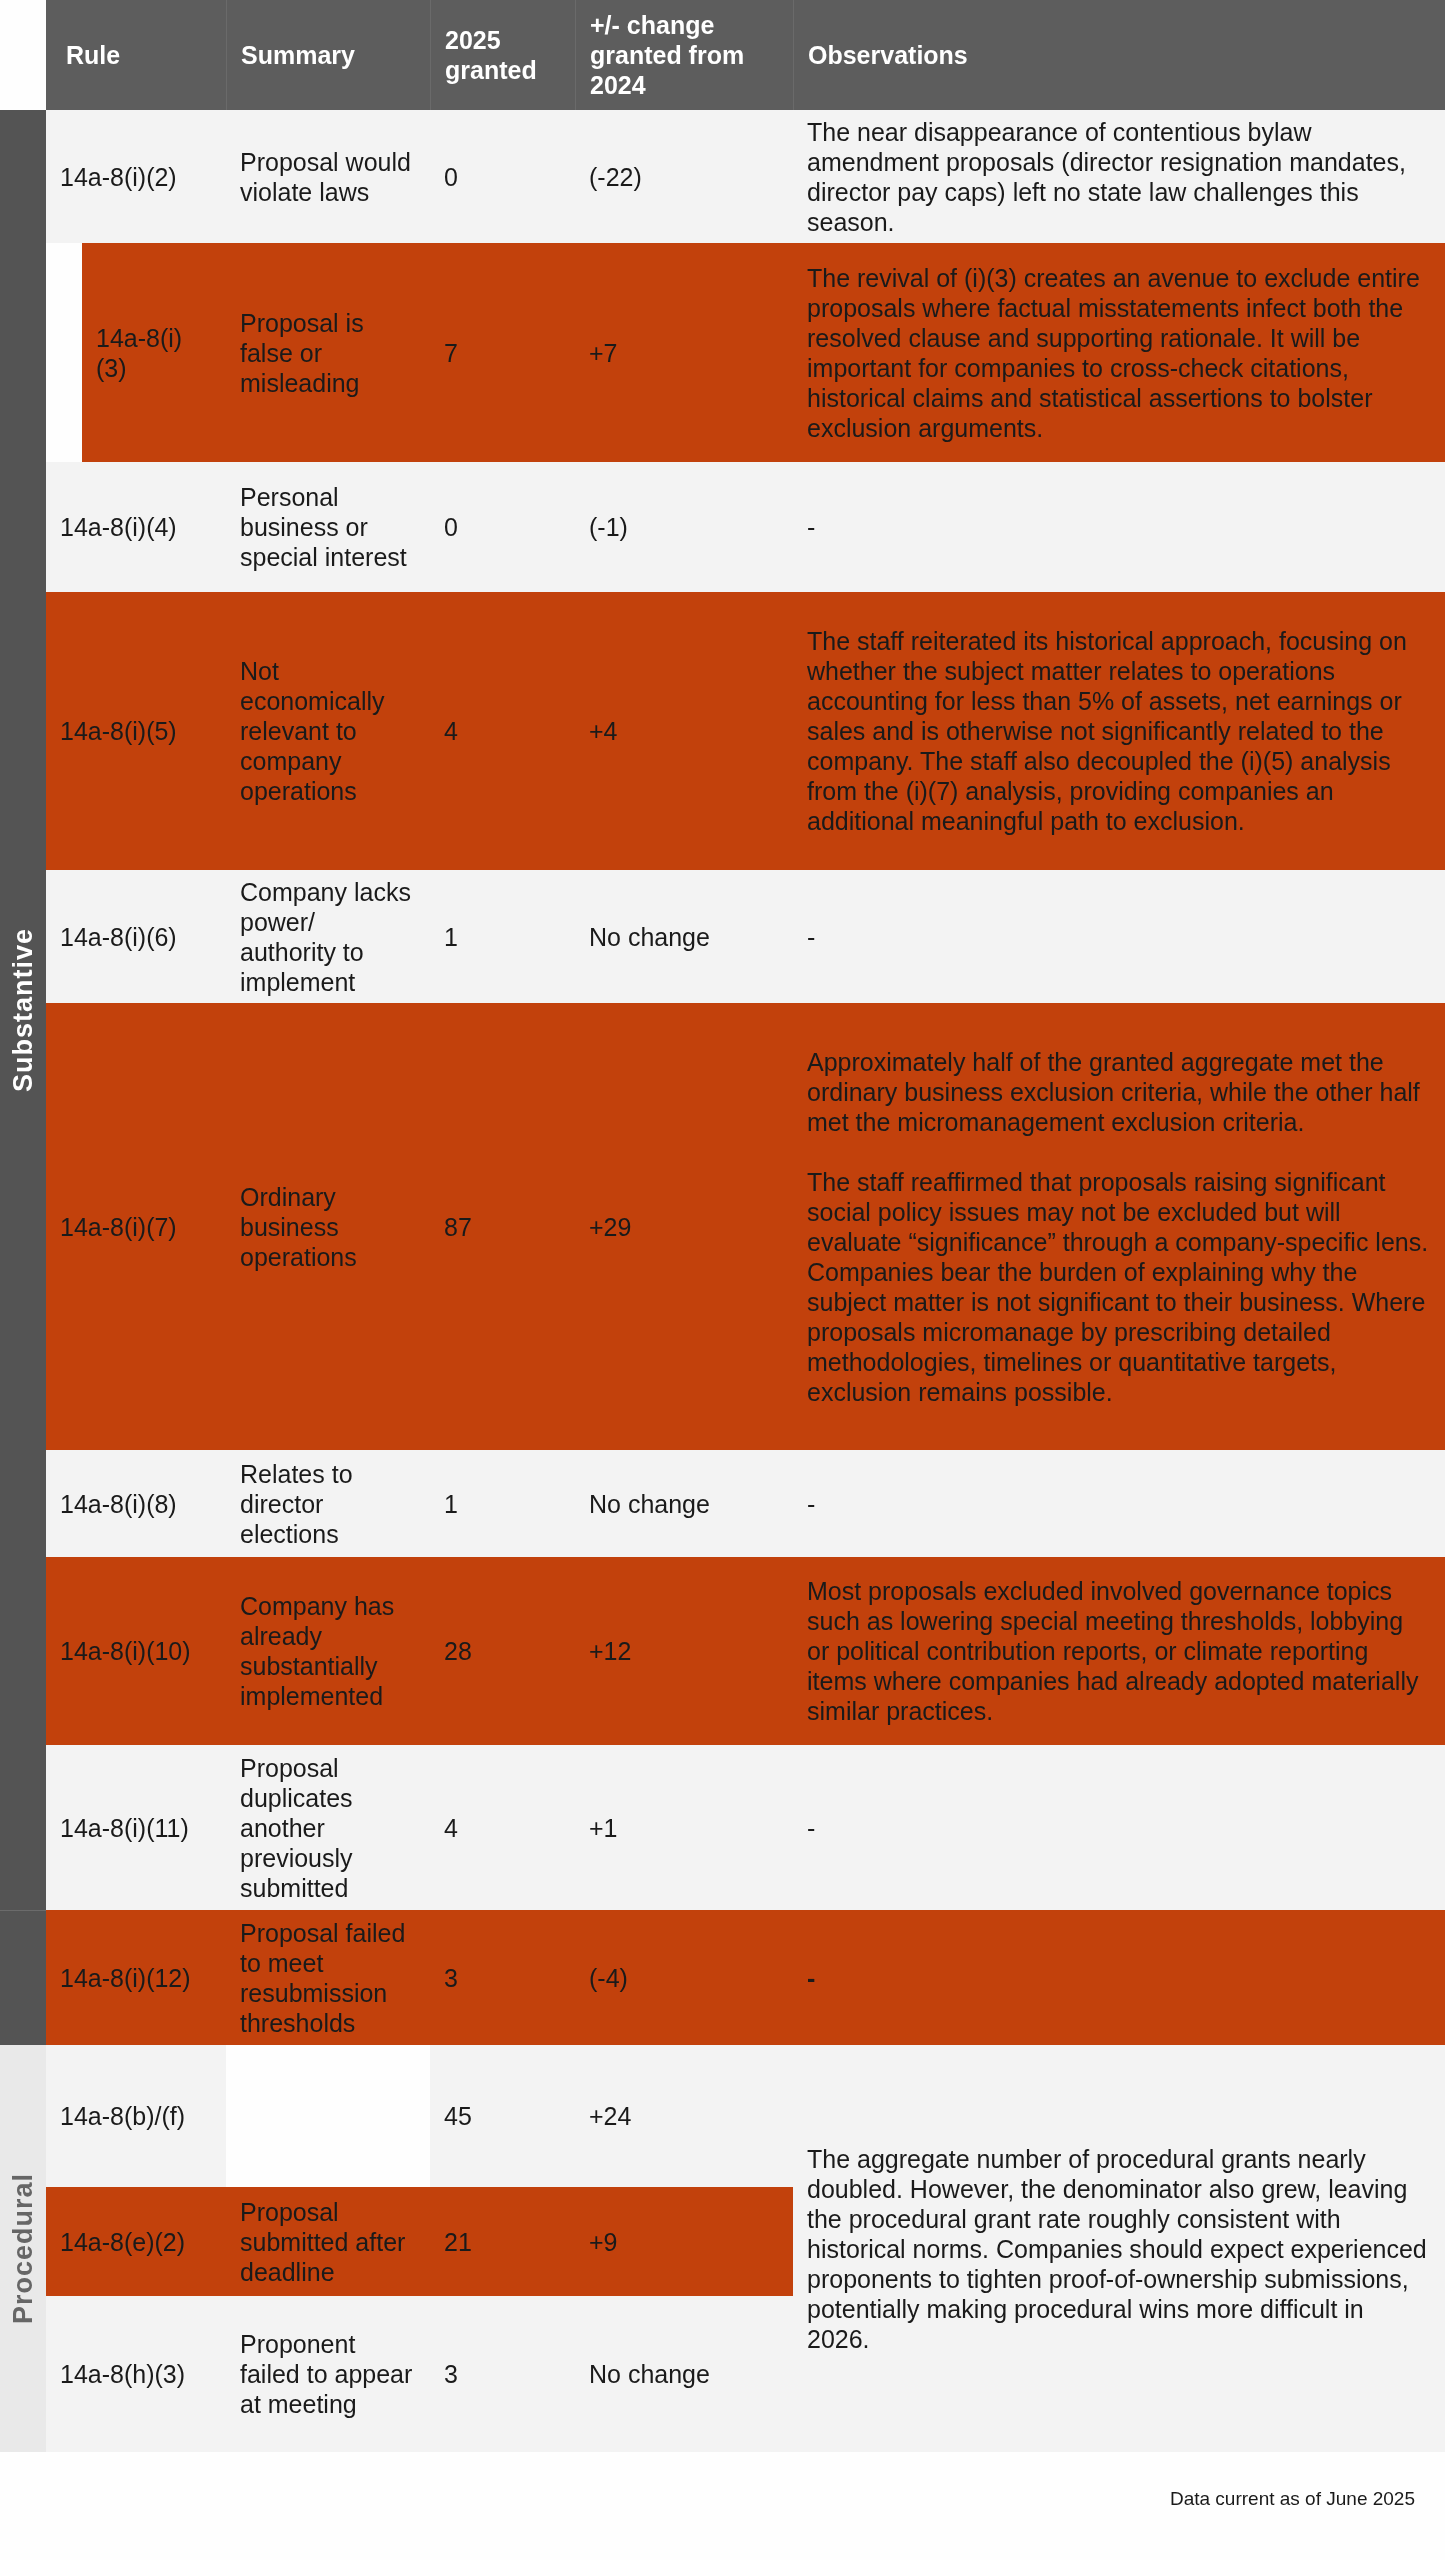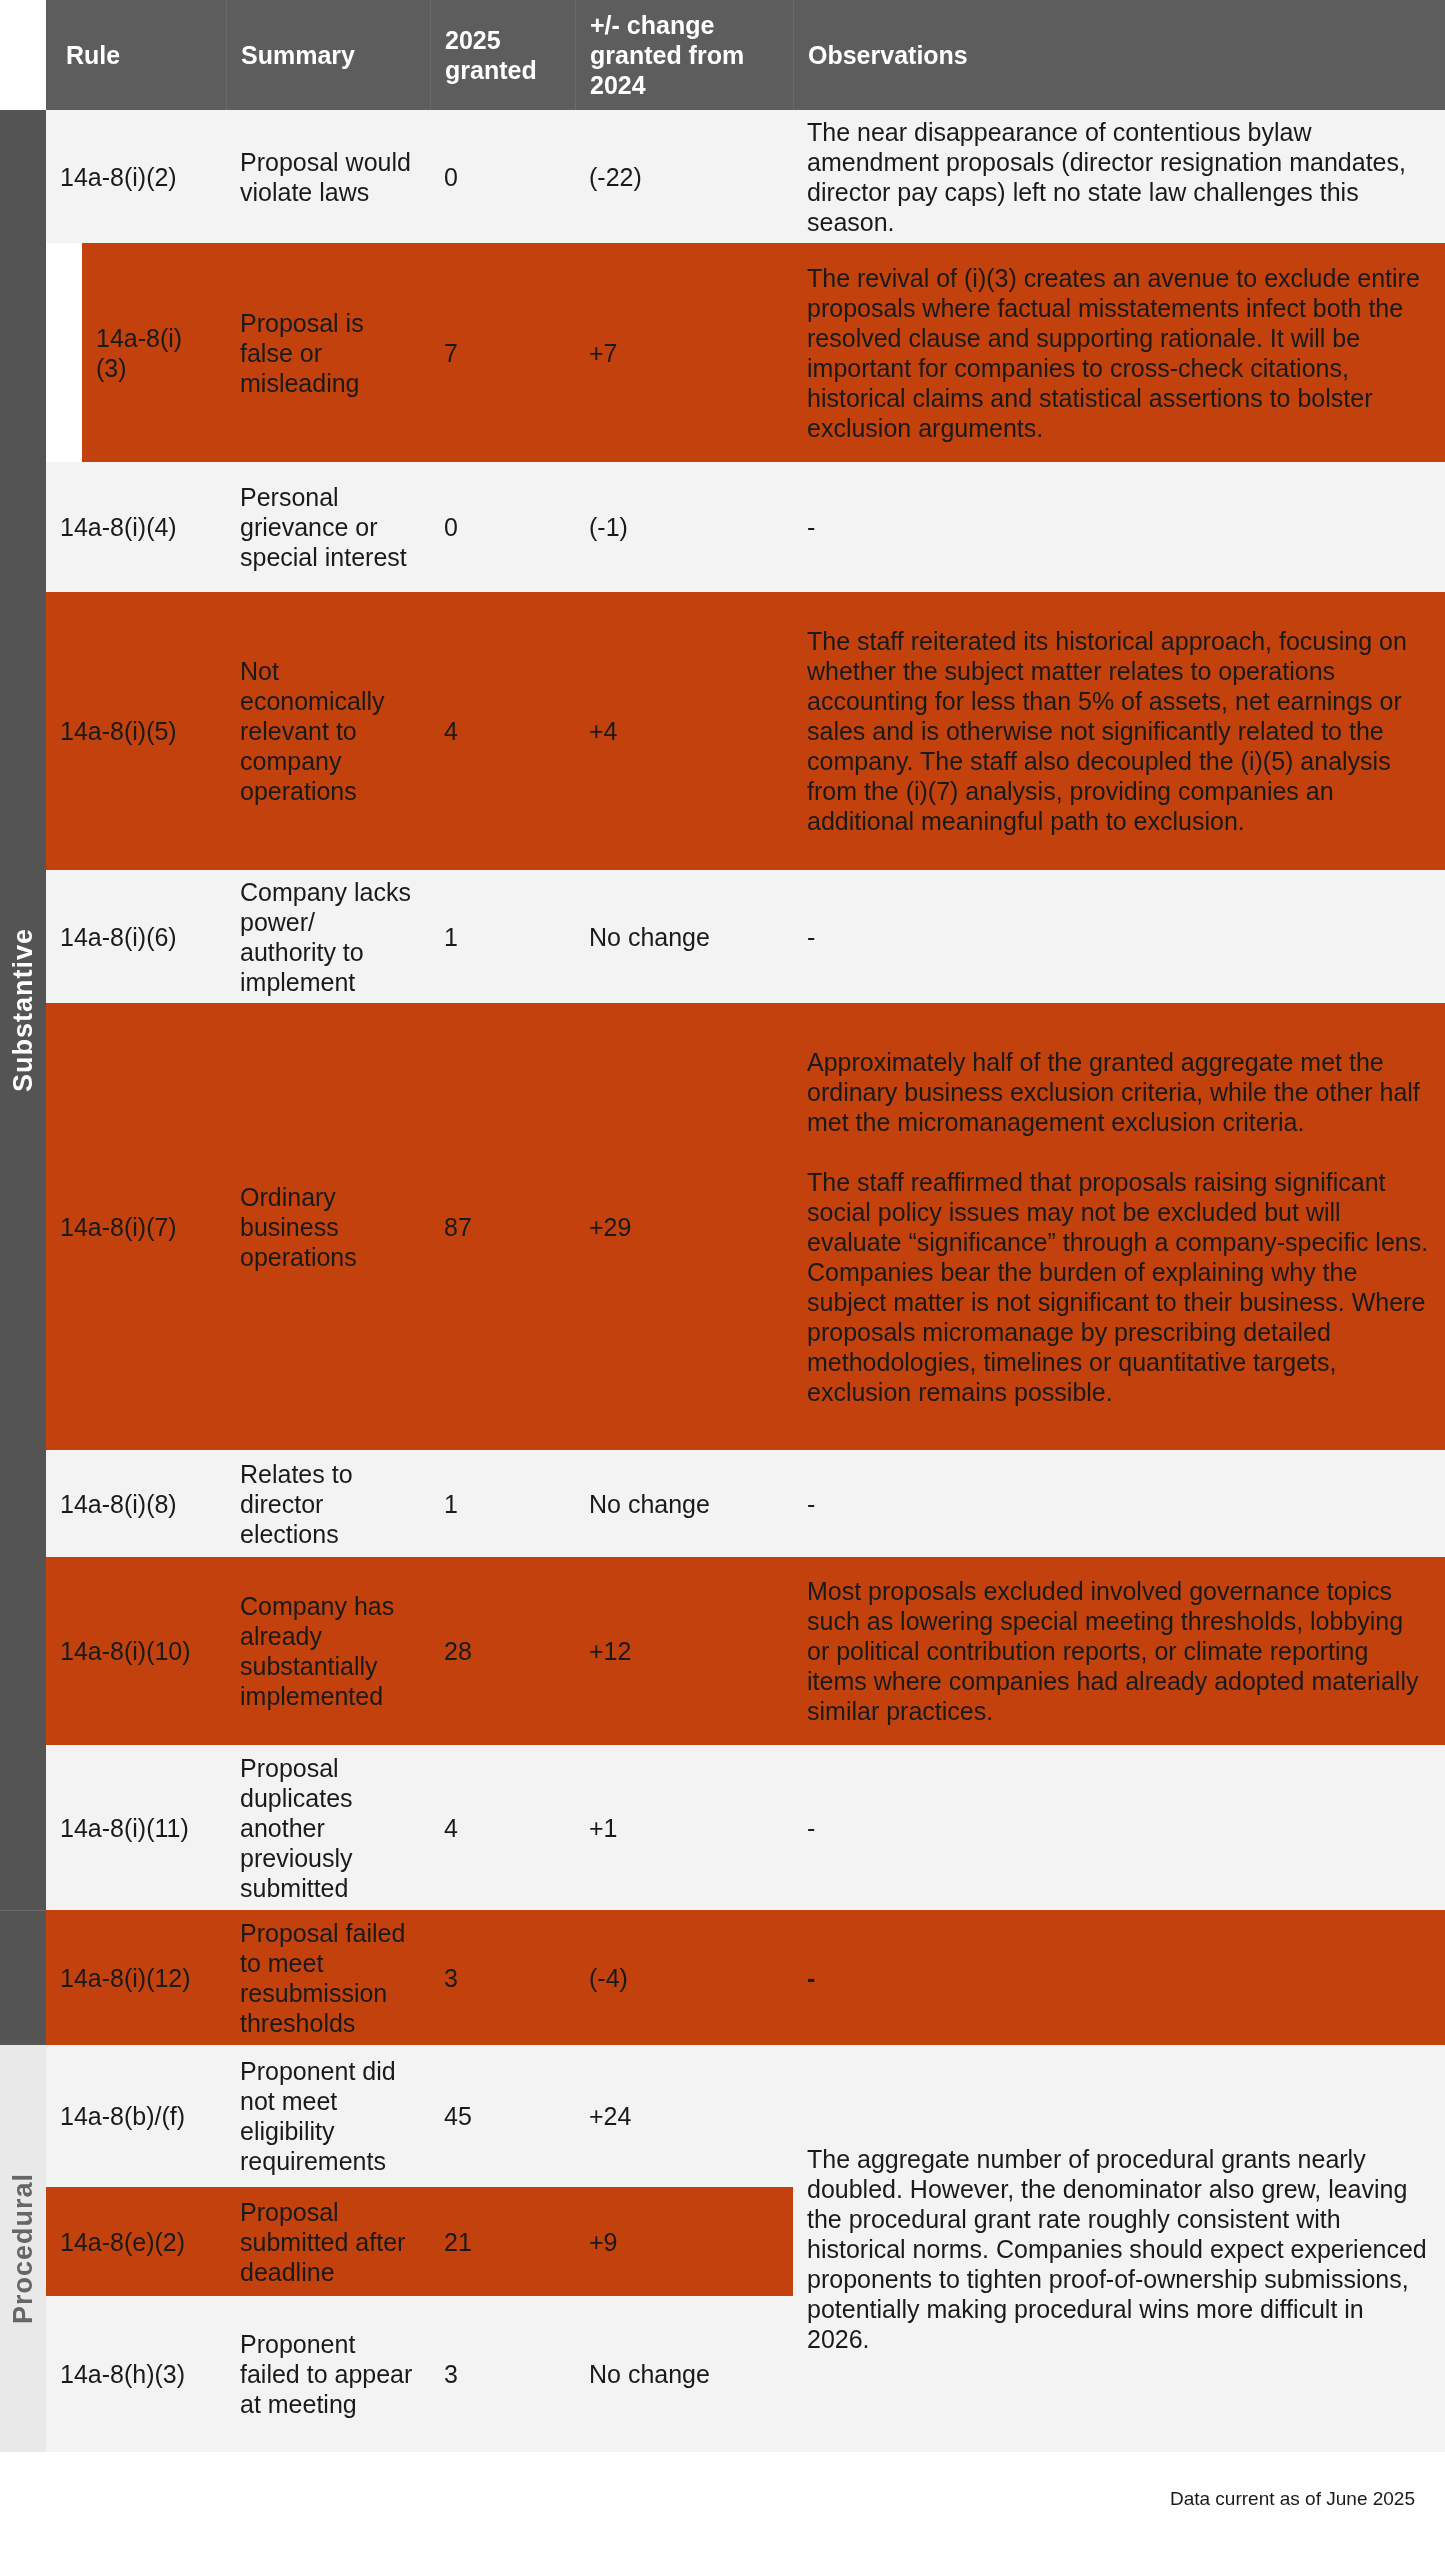--- a/index.html
+++ b/index.html
@@ -58,21 +58,21 @@
 
     <div class="cell row-w" style="grid-column:2;grid-row:3;margin-left:36px;">14a-8(i)(3)</div>
     <div class="cell row-w" style="grid-column:3;grid-row:3;">Proposal is false or misleading</div>
     <div class="cell row-w" style="grid-column:4;grid-row:3;">7</div>
     <div class="cell row-w" style="grid-column:5;grid-row:3;">+7</div>
     <div class="cell row-w obs" style="grid-column:6;grid-row:3;">
       <p>The revival of (i)(3) creates an avenue to exclude entire proposals where factual misstatements infect both the resolved clause and supporting rationale. It will be important for companies to cross-check citations, historical claims and statistical assertions to bolster exclusion arguments.</p>
     </div>
 
     <div class="cell row-g" style="grid-column:2;grid-row:4;">14a-8(i)(4)</div>
-    <div class="cell row-g" style="grid-column:3;grid-row:4;">Personal grievance or special interest</div>
+    <div class="cell row-g" style="grid-column:3;grid-row:4;">Personal business or special interest</div>
     <div class="cell row-g" style="grid-column:4;grid-row:4;">0</div>
     <div class="cell row-g" style="grid-column:5;grid-row:4;">(-1)</div>
     <div class="cell row-g obs" style="grid-column:6;grid-row:4;">
       <p>-</p>
     </div>
 
     <div class="cell row-w" style="grid-column:2;grid-row:5;">14a-8(i)(5)</div>
     <div class="cell row-w" style="grid-column:3;grid-row:5;">Not economically relevant to company operations</div>
     <div class="cell row-w" style="grid-column:4;grid-row:5;">4</div>
     <div class="cell row-w" style="grid-column:5;grid-row:5;">+4</div>
@@ -125,21 +125,20 @@
 
     <div class="cell row-w" style="grid-column:2;grid-row:11;">14a-8(i)(12)</div>
     <div class="cell row-w" style="grid-column:3;grid-row:11;">Proposal failed to meet resubmission thresholds</div>
     <div class="cell row-w" style="grid-column:4;grid-row:11;">3</div>
     <div class="cell row-w" style="grid-column:5;grid-row:11;">(-4)</div>
     <div class="cell row-w obs" style="grid-column:6;grid-row:11;">
       <p style="font-weight:bold;">-</p>
     </div>
 
     <div class="cell row-g" style="grid-column:2;grid-row:12;">14a-8(b)/(f)</div>
-    <div class="cell row-g" style="grid-column:3;grid-row:12;">Proponent did not meet eligibility requirements</div>
     <div class="cell row-g" style="grid-column:4;grid-row:12;">45</div>
     <div class="cell row-g" style="grid-column:5;grid-row:12;">+24</div>
 
     <div class="cell row-w" style="grid-column:2;grid-row:13;">14a-8(e)(2)</div>
     <div class="cell row-w" style="grid-column:3;grid-row:13;">Proposal submitted after deadline</div>
     <div class="cell row-w" style="grid-column:4;grid-row:13;">21</div>
     <div class="cell row-w" style="grid-column:5;grid-row:13;">+9</div>
 
     <div class="cell row-g" style="grid-column:2;grid-row:14;">14a-8(h)(3)</div>
     <div class="cell row-g" style="grid-column:3;grid-row:14;">Proponent failed to appear at meeting</div>

